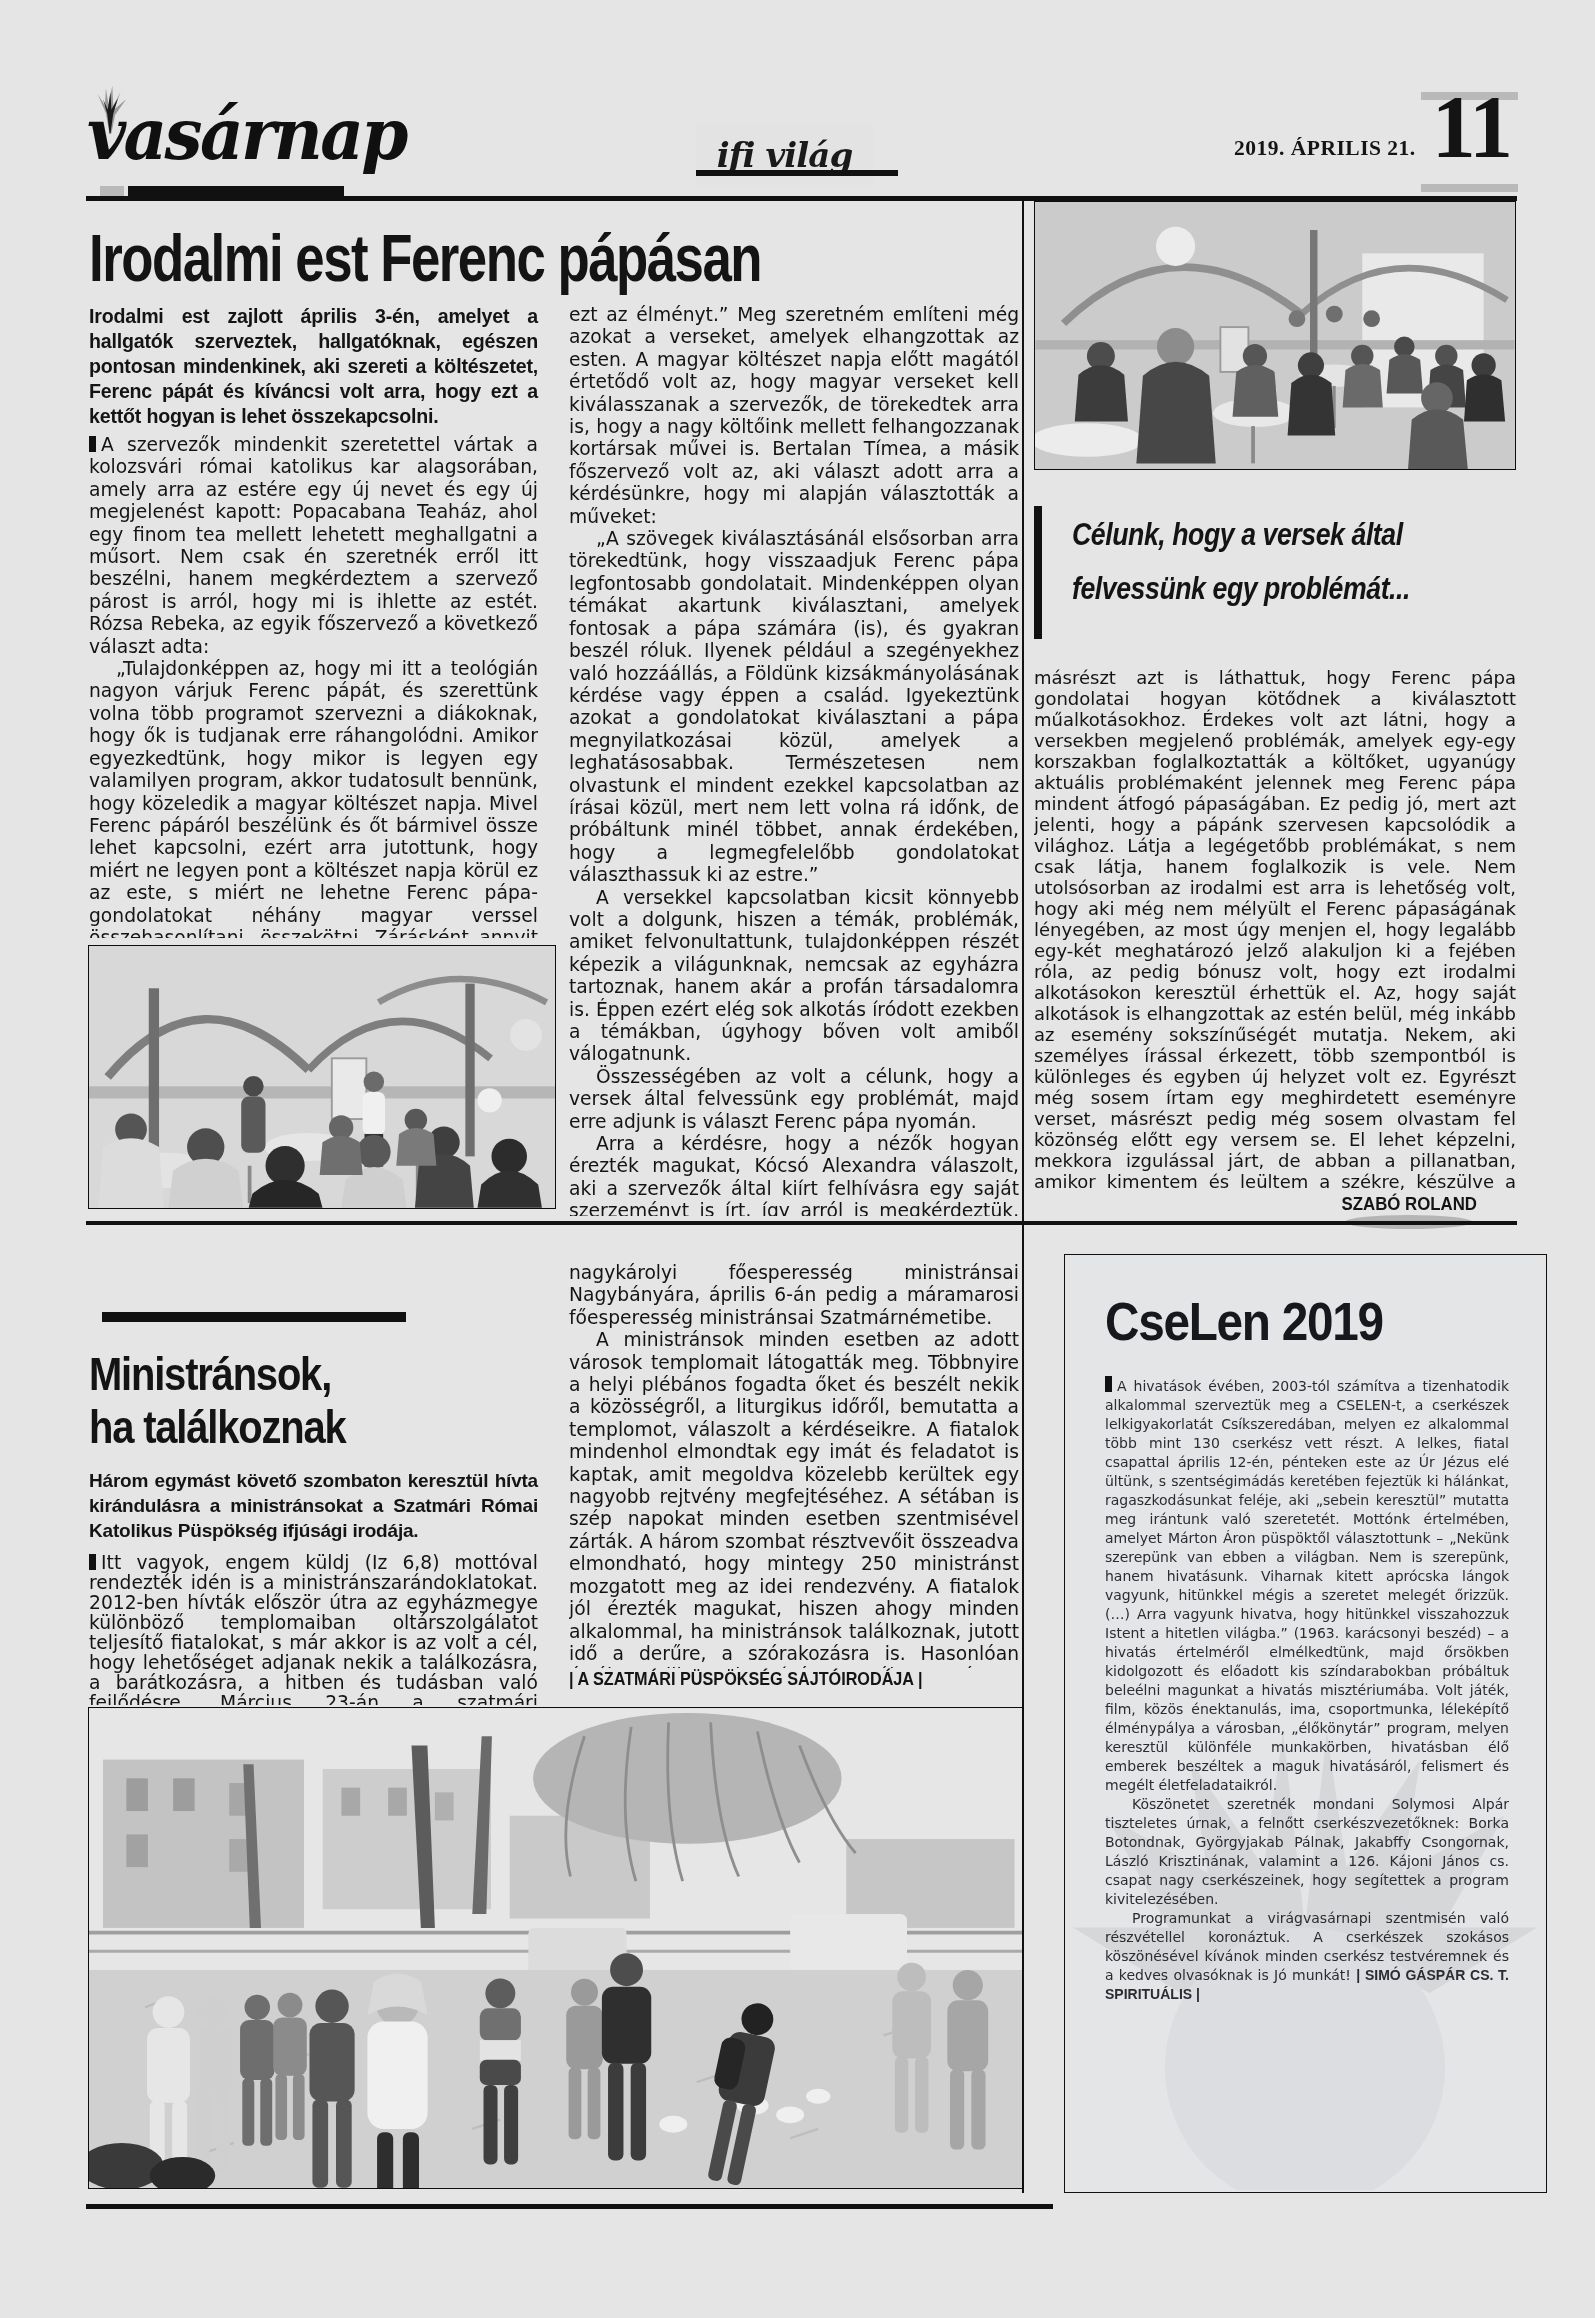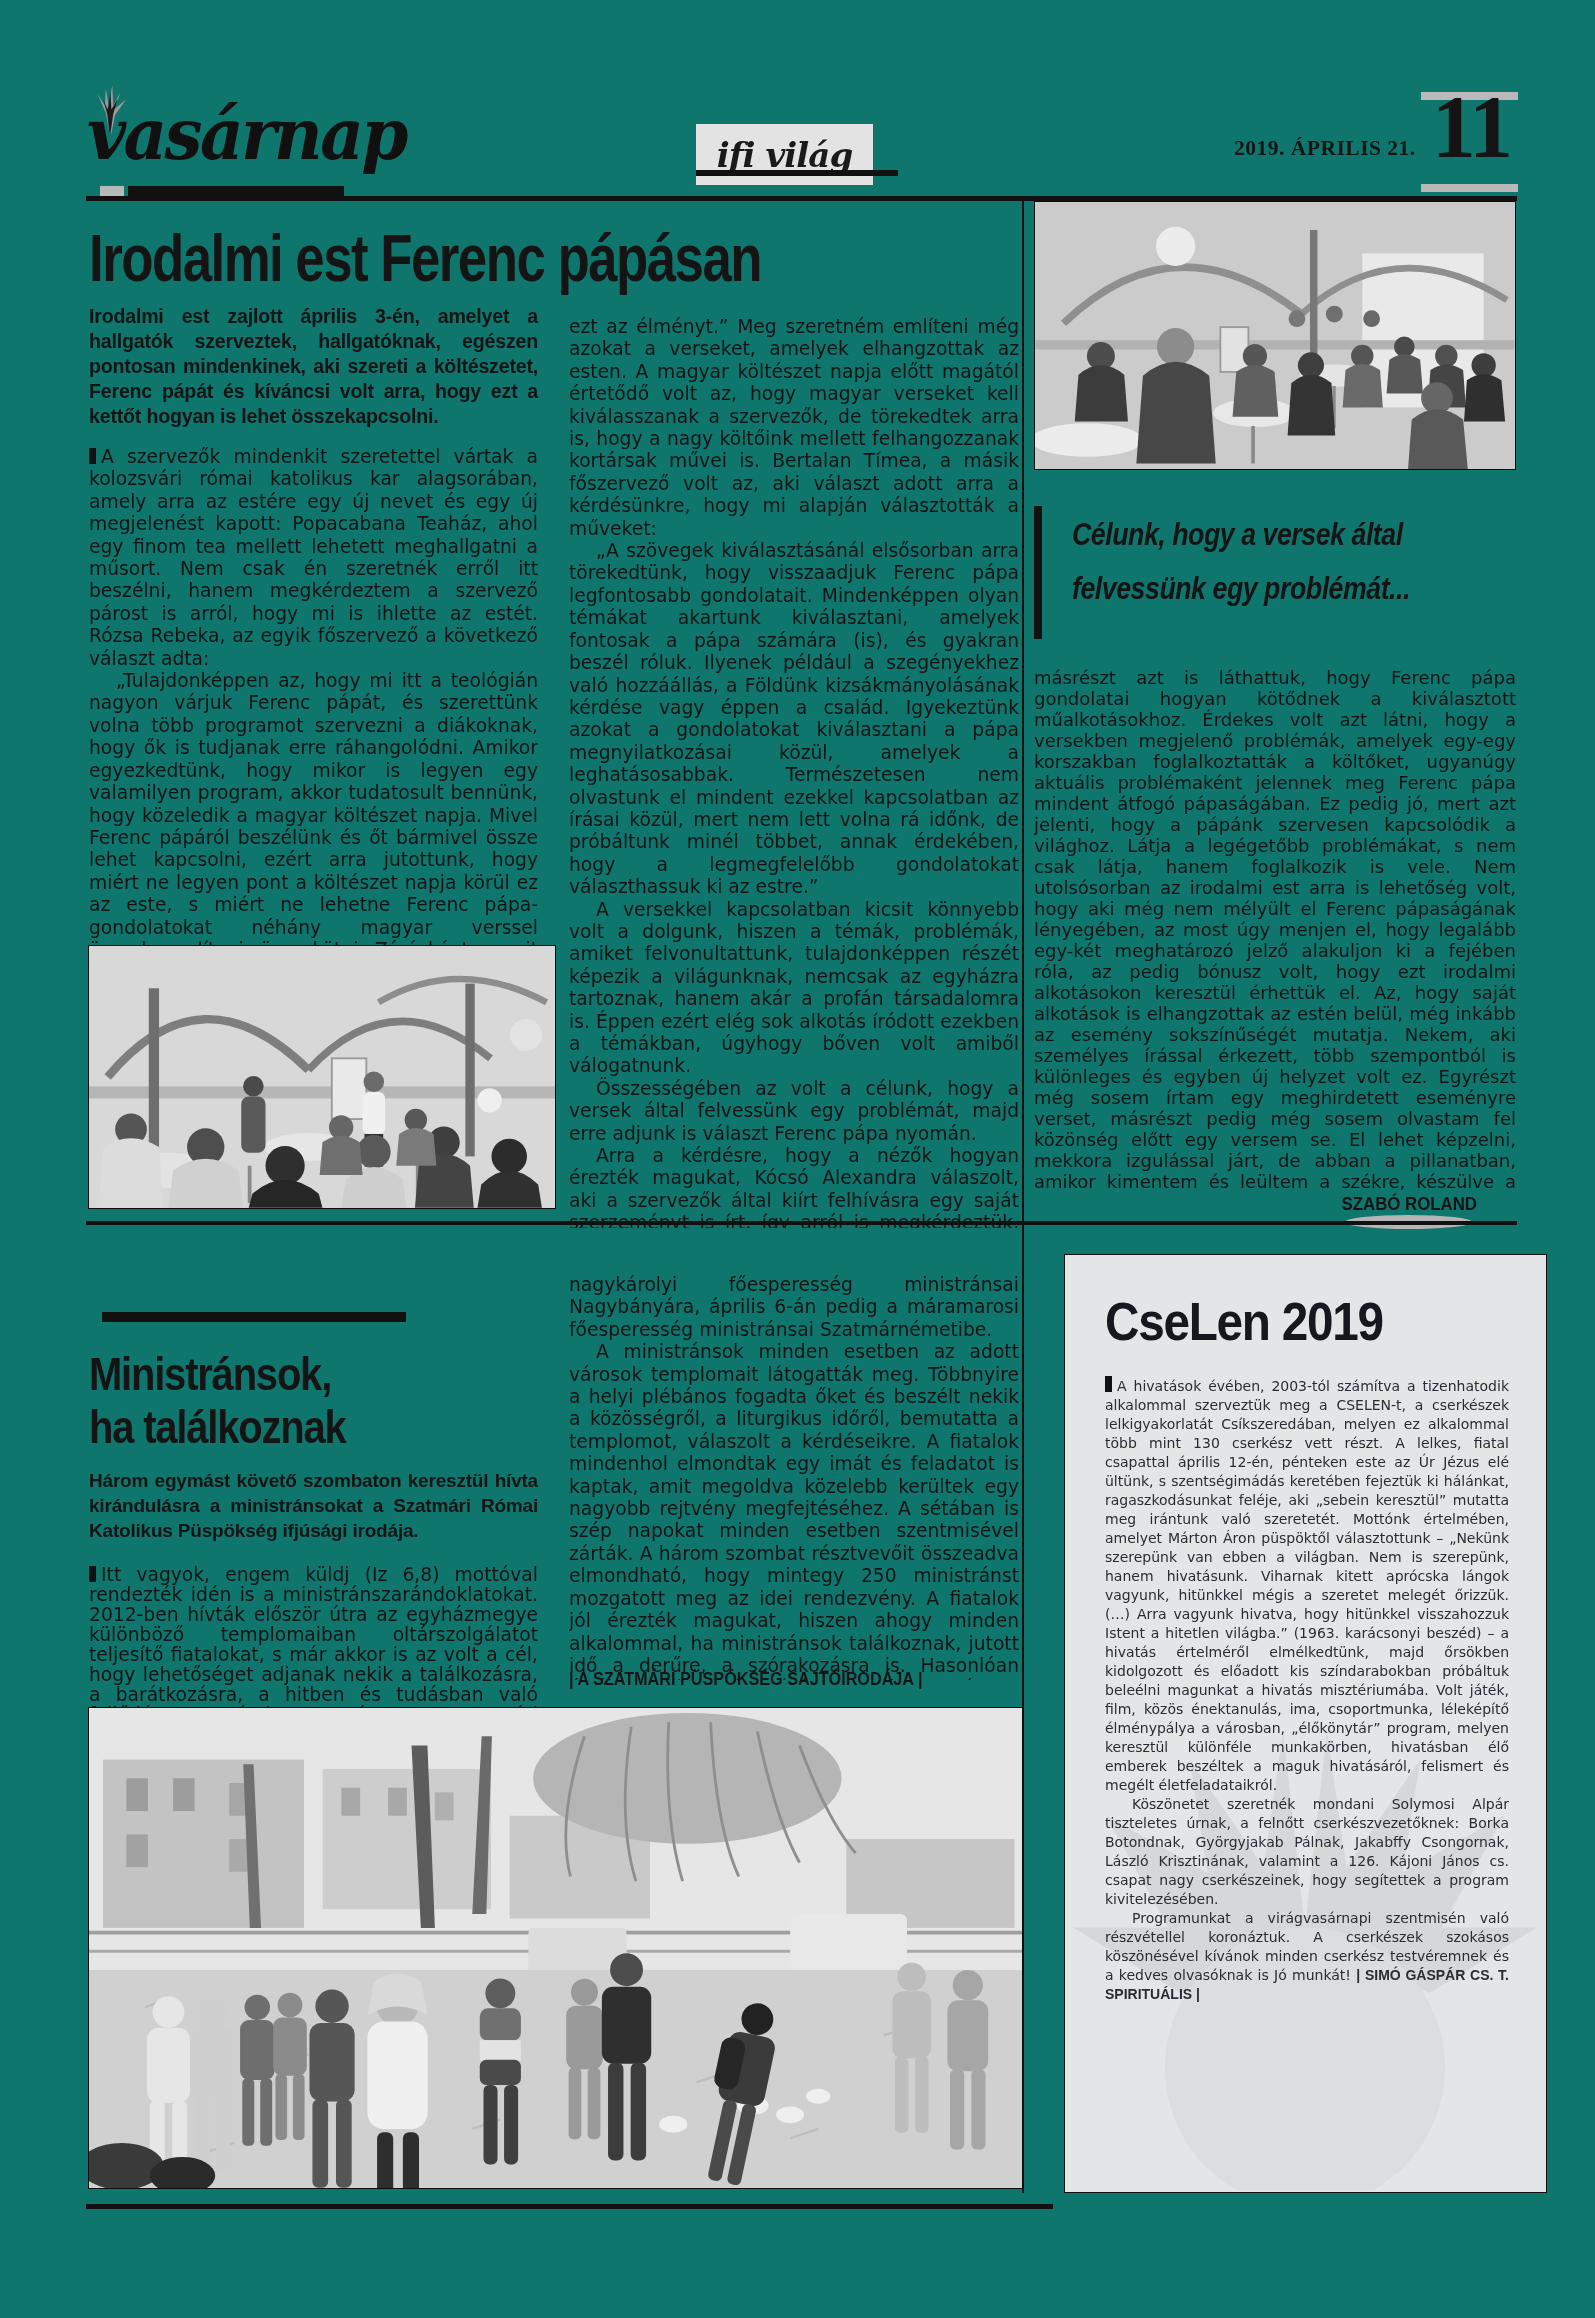--- a/index.html
+++ b/index.html
@@ -1,16 +1,16 @@
 <!DOCTYPE html>
 <html lang="hu" style="font-size:7.5px"><head>
 <meta charset="utf-8">
 <style>
   html,body{margin:0;padding:0;background:#888;}
-  .page{position:relative;width:1595px;height:2319px;background:#0f766e;overflow:hidden;
+  .page{position:relative;width:1595px;height:2319px;background:#e5e5e5;overflow:hidden;
         font-family:"DejaVu Sans",sans-serif;color:#141414;}
   .abs{position:absolute;}
   p{margin:0;padding:0;}
 
   
   .logo-text{font-family:"DejaVu Serif",serif;font-style:italic;font-weight:bold;
              font-size:71px;letter-spacing:-2.8px;transform:scaleX(.95);transform-origin:0 0;
              white-space:nowrap;color:#101010;}
   .hdr-bar{background:#111;}
   .hdr-bar-gray{background:#b9b9b9;}
@@ -26,21 +26,21 @@
   .h1{font-family:"Liberation Sans",sans-serif;font-weight:bold;font-size:66px;
       letter-spacing:-1.9px;white-space:nowrap;transform:scaleX(.8);transform-origin:0 0;}
   .h2{font-family:"Liberation Sans",sans-serif;font-weight:bold;font-size:47px;
       line-height:53px;letter-spacing:-1.4px;transform:scaleX(.85);transform-origin:0 0;
       white-space:nowrap;}
   .h3{font-family:"Liberation Sans",sans-serif;font-weight:bold;font-size:53px;
       letter-spacing:-1.4px;transform:scaleX(.9);transform-origin:0 0;white-space:nowrap;
       color:#16181d;}
   .lead{font-family:"Liberation Sans",sans-serif;font-weight:bold;font-size:19.6px;
         line-height:25px;text-align:justify;letter-spacing:-0.2px;}
-  .bodycol{font-size:18.7px;line-height:22.4px;text-align:justify;overflow:hidden;margin-top:12px;}
+  .bodycol{font-size:18.7px;line-height:22.4px;text-align:justify;overflow:hidden;}
   .bodycol-tight{font-size:18px;line-height:21px;text-align:justify;overflow:hidden;}
   .cs-body{font-size:14px;line-height:19px;text-align:justify;overflow:hidden;color:#2a2c33;margin-top:14px;}
   .ind{text-indent:27px;}
   .pmark{display:inline-block;width:6.5px;height:16px;background:#111;margin-right:5.6px;
          vertical-align:-1.4px;}
   .pullquote{font-family:"Liberation Sans",sans-serif;font-weight:bold;font-style:italic;
              font-size:31px;line-height:54px;letter-spacing:-0.5px;transform:scaleX(.86);
              transform-origin:0 0;white-space:nowrap;}
   .byline{font-family:"Liberation Sans",sans-serif;font-weight:bold;font-size:18.7px;
           letter-spacing:0;transform:scaleX(.9);}

